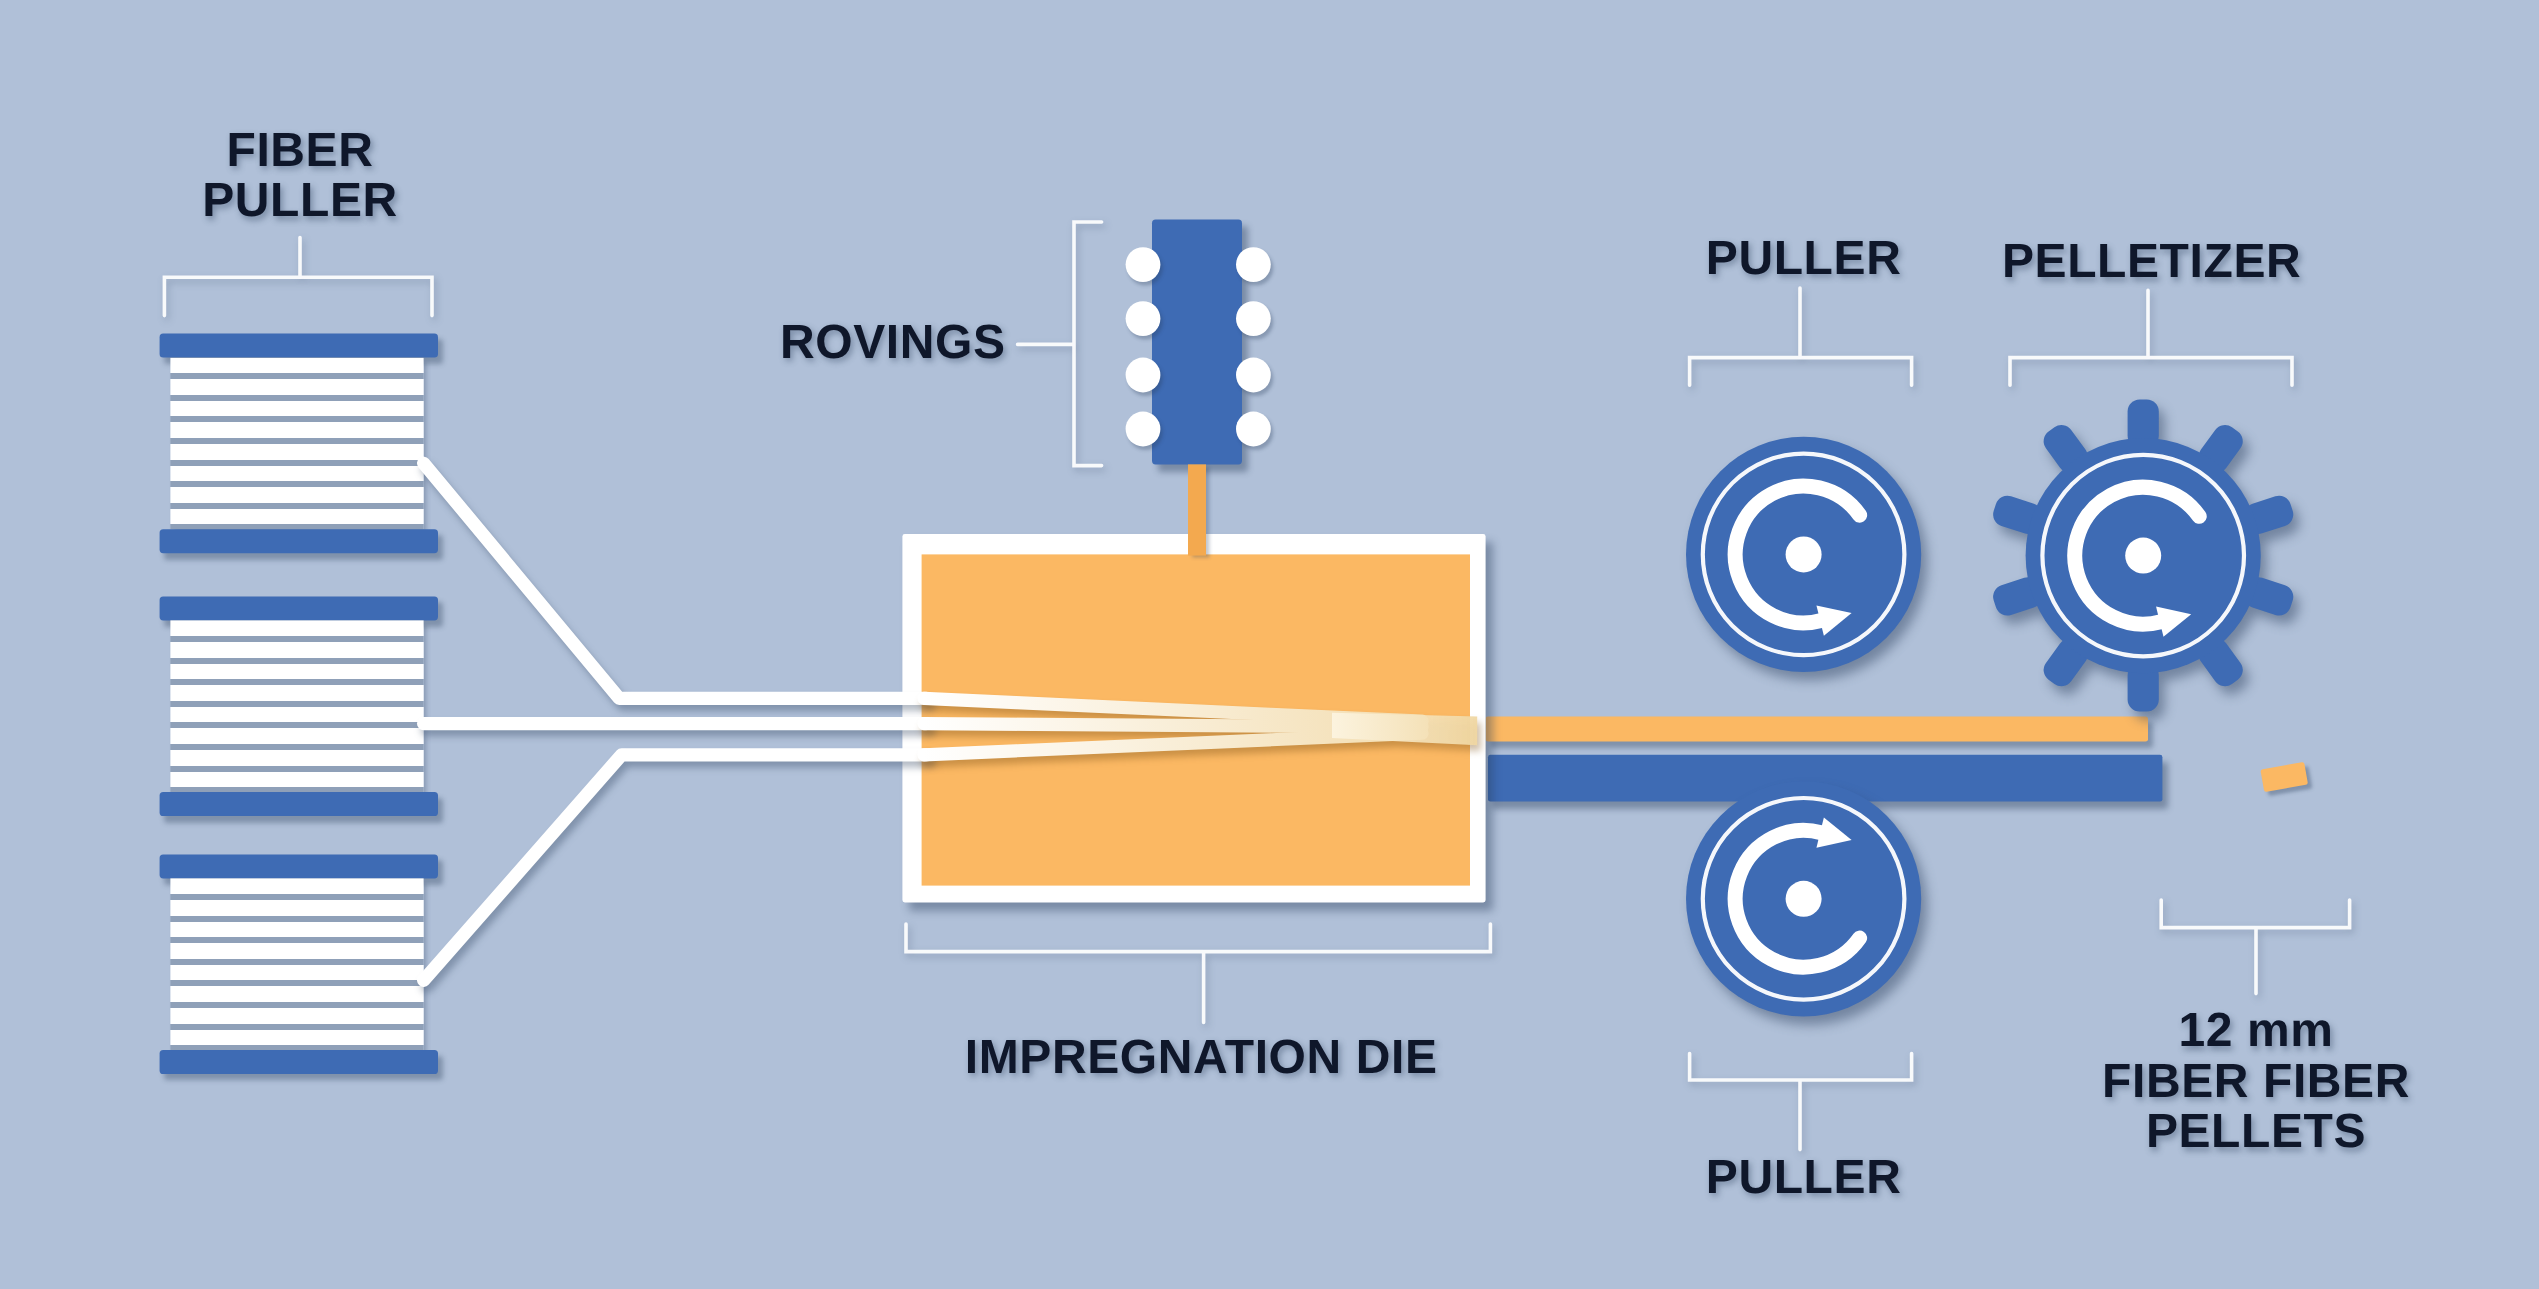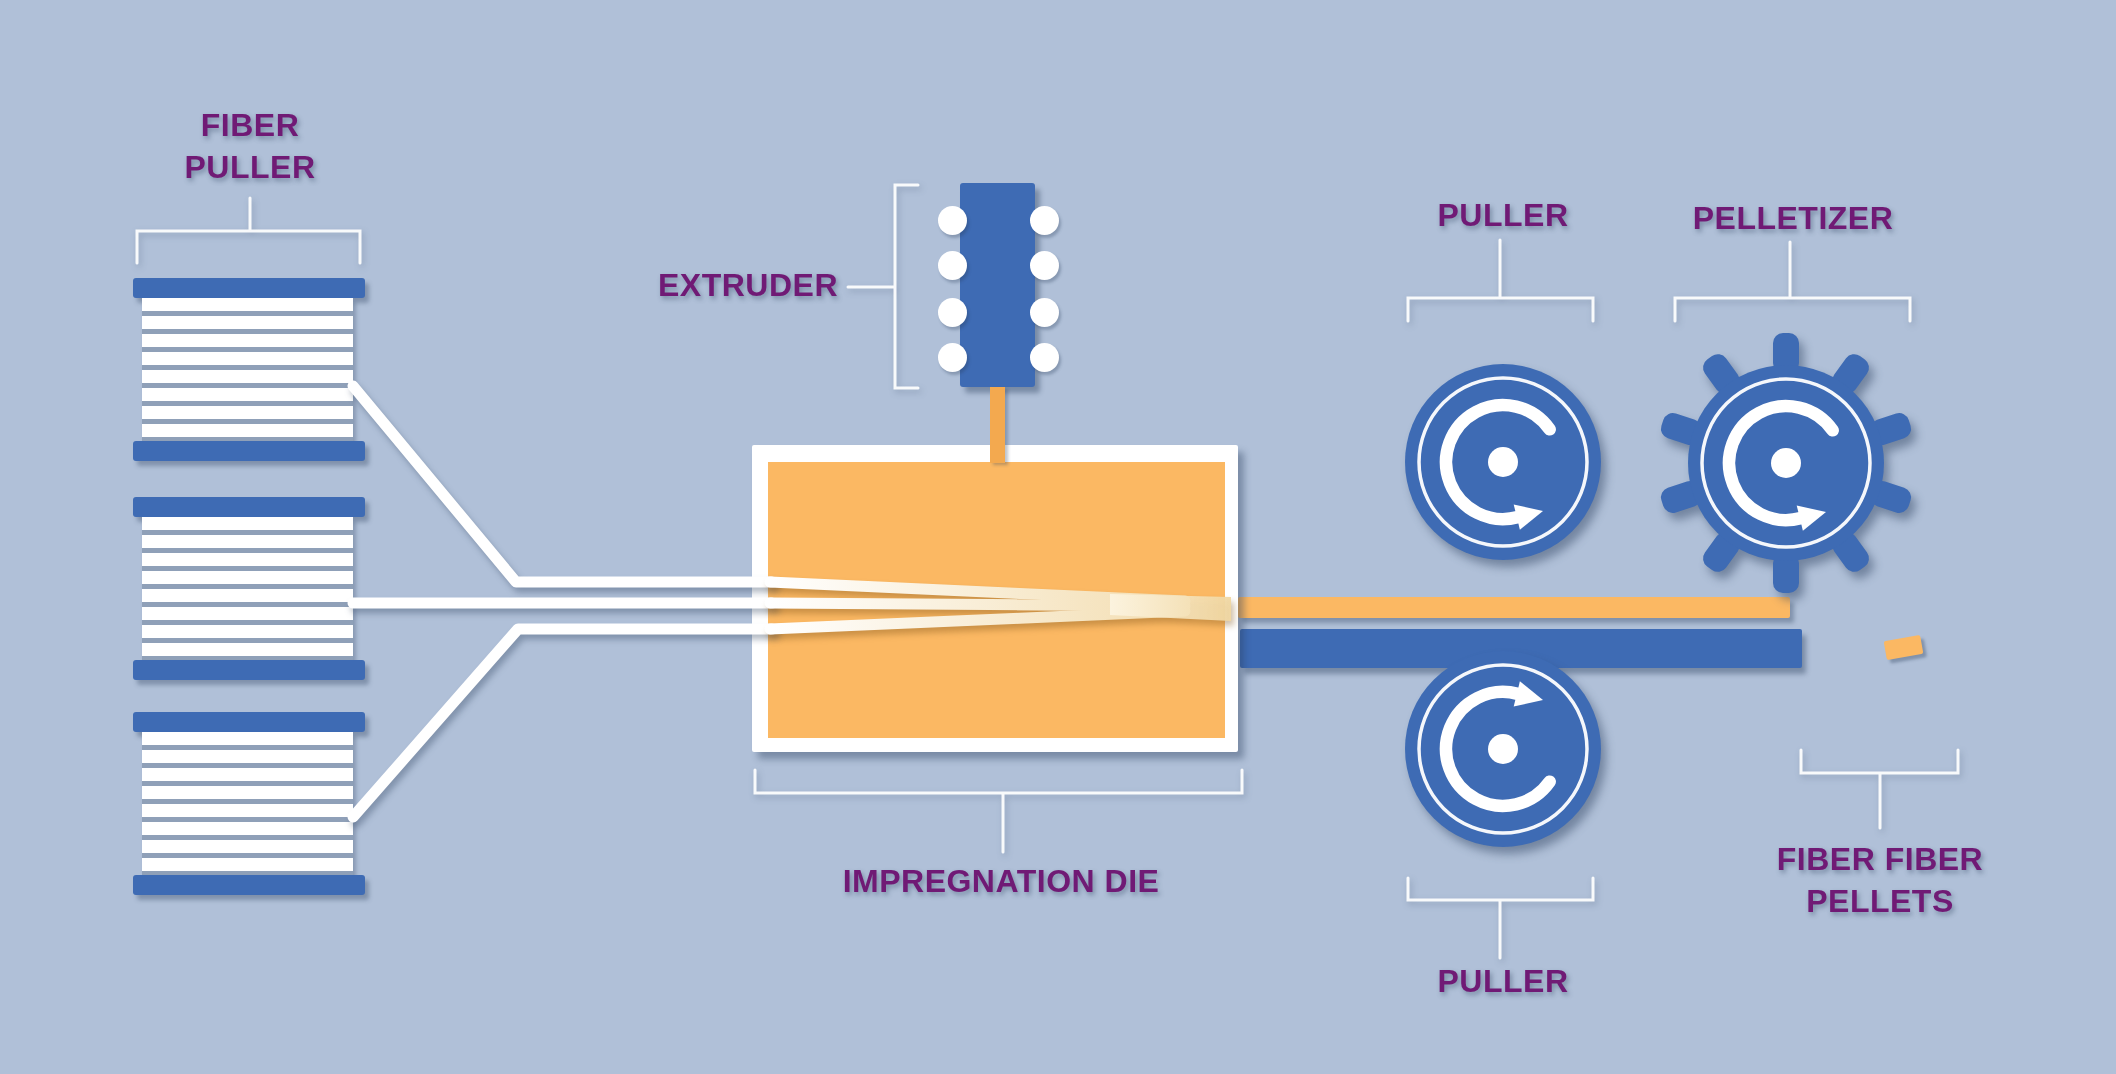--- a/index.html
+++ b/index.html
@@ -68,21 +68,21 @@
               border-radius:50%;background:#3e6bb4;z-index:1;}
   .wheel svg{position:absolute;left:0;top:0;z-index:2;}
   .tooth{
     position:absolute;left:85px;top:78px;width:26px;height:40px;
     background:#3e6bb4;border-radius:10px;z-index:0;
   }
   
   .overlay{position:absolute;left:0;top:0;z-index:6;pointer-events:none;}
   
   .lbl{
-    position:absolute;color:#701a75;font-weight:bold;font-size:32px;
+    position:absolute;color:#0f172a;font-weight:bold;font-size:40px;
     line-height:42px;text-align:center;white-space:nowrap;letter-spacing:.5px;
     transform:translateX(-50%);z-index:8;
     text-shadow:2px 3px 5px rgba(50,70,100,.45);
   }
   .lbl.right{transform:translateX(-100%);text-align:right;}
 </style>
 </head>
 <body>
 
 <div class="canvas">
@@ -196,28 +196,29 @@
       <polygon points="138,146.9 114.9,165.7 108.7,140.5" fill="#ffffff"></polygon>
       <circle cx="98" cy="98" r="15" fill="#ffffff"></circle>
     </svg>
   </div>
 
   <div class="lbl" style="left:250px;top:104px">
     <div>FIBER</div>
     <div>PULLER</div>
   </div>
 
-  <div class="lbl right" style="left:838px;top:264px">EXTRUDER</div>
+  <div class="lbl right" style="left:838px;top:264px">ROVINGS</div>
 
   <div class="lbl" style="left:1503px;top:194px">PULLER</div>
 
   <div class="lbl" style="left:1001px;top:860px">IMPREGNATION DIE</div>
 
   <div class="lbl" style="left:1793px;top:197px">PELLETIZER</div>
 
   <div class="lbl" style="left:1503px;top:960px">PULLER</div>
 
   <div class="lbl" style="left:1880px;top:838px">
+    <div>12 mm</div>
     <div>FIBER FIBER</div>
     <div>PELLETS</div>
   </div>
 
 </div>
 
 </body></html>

